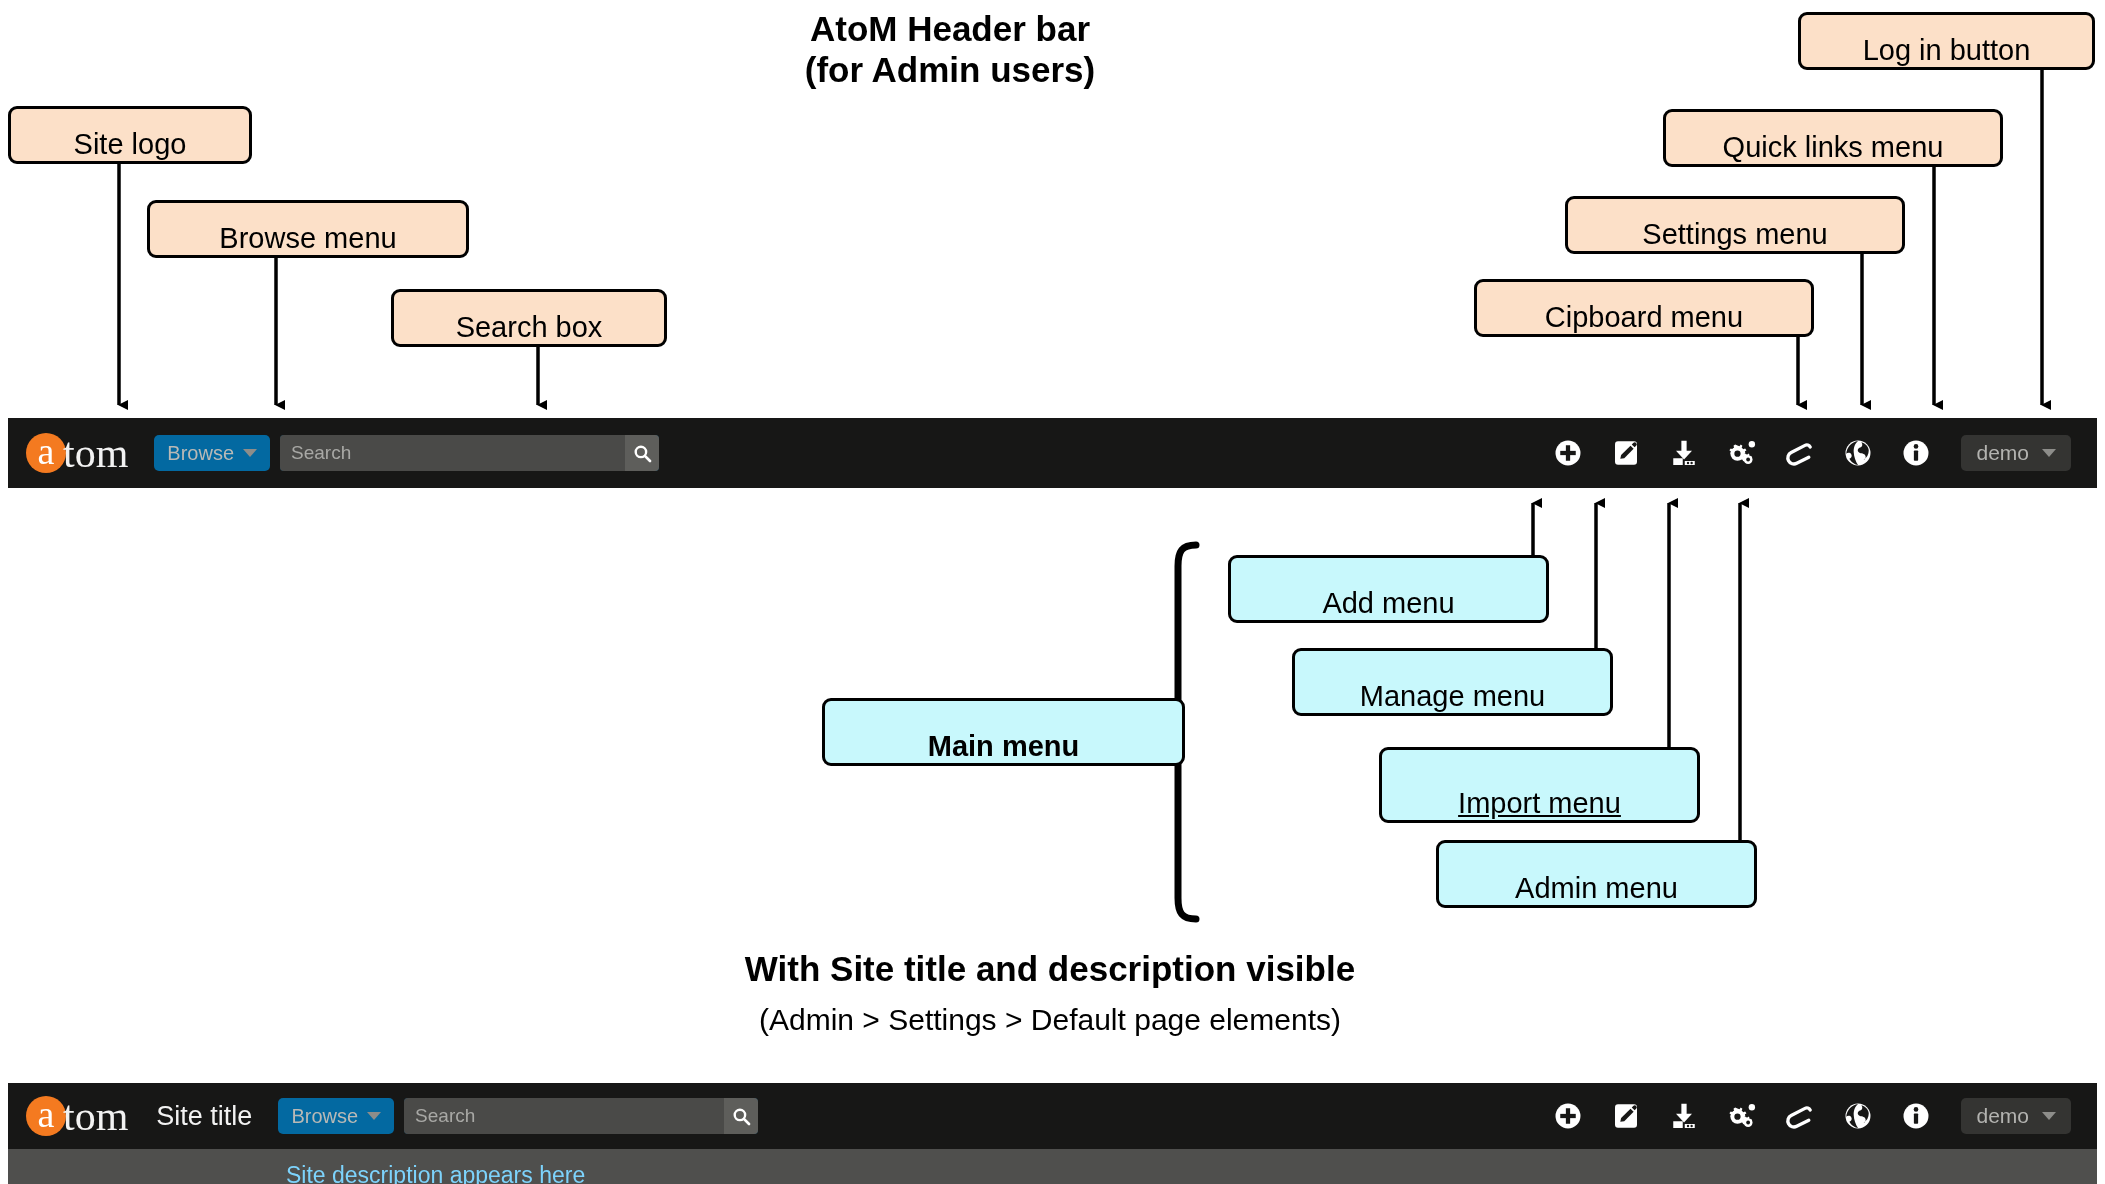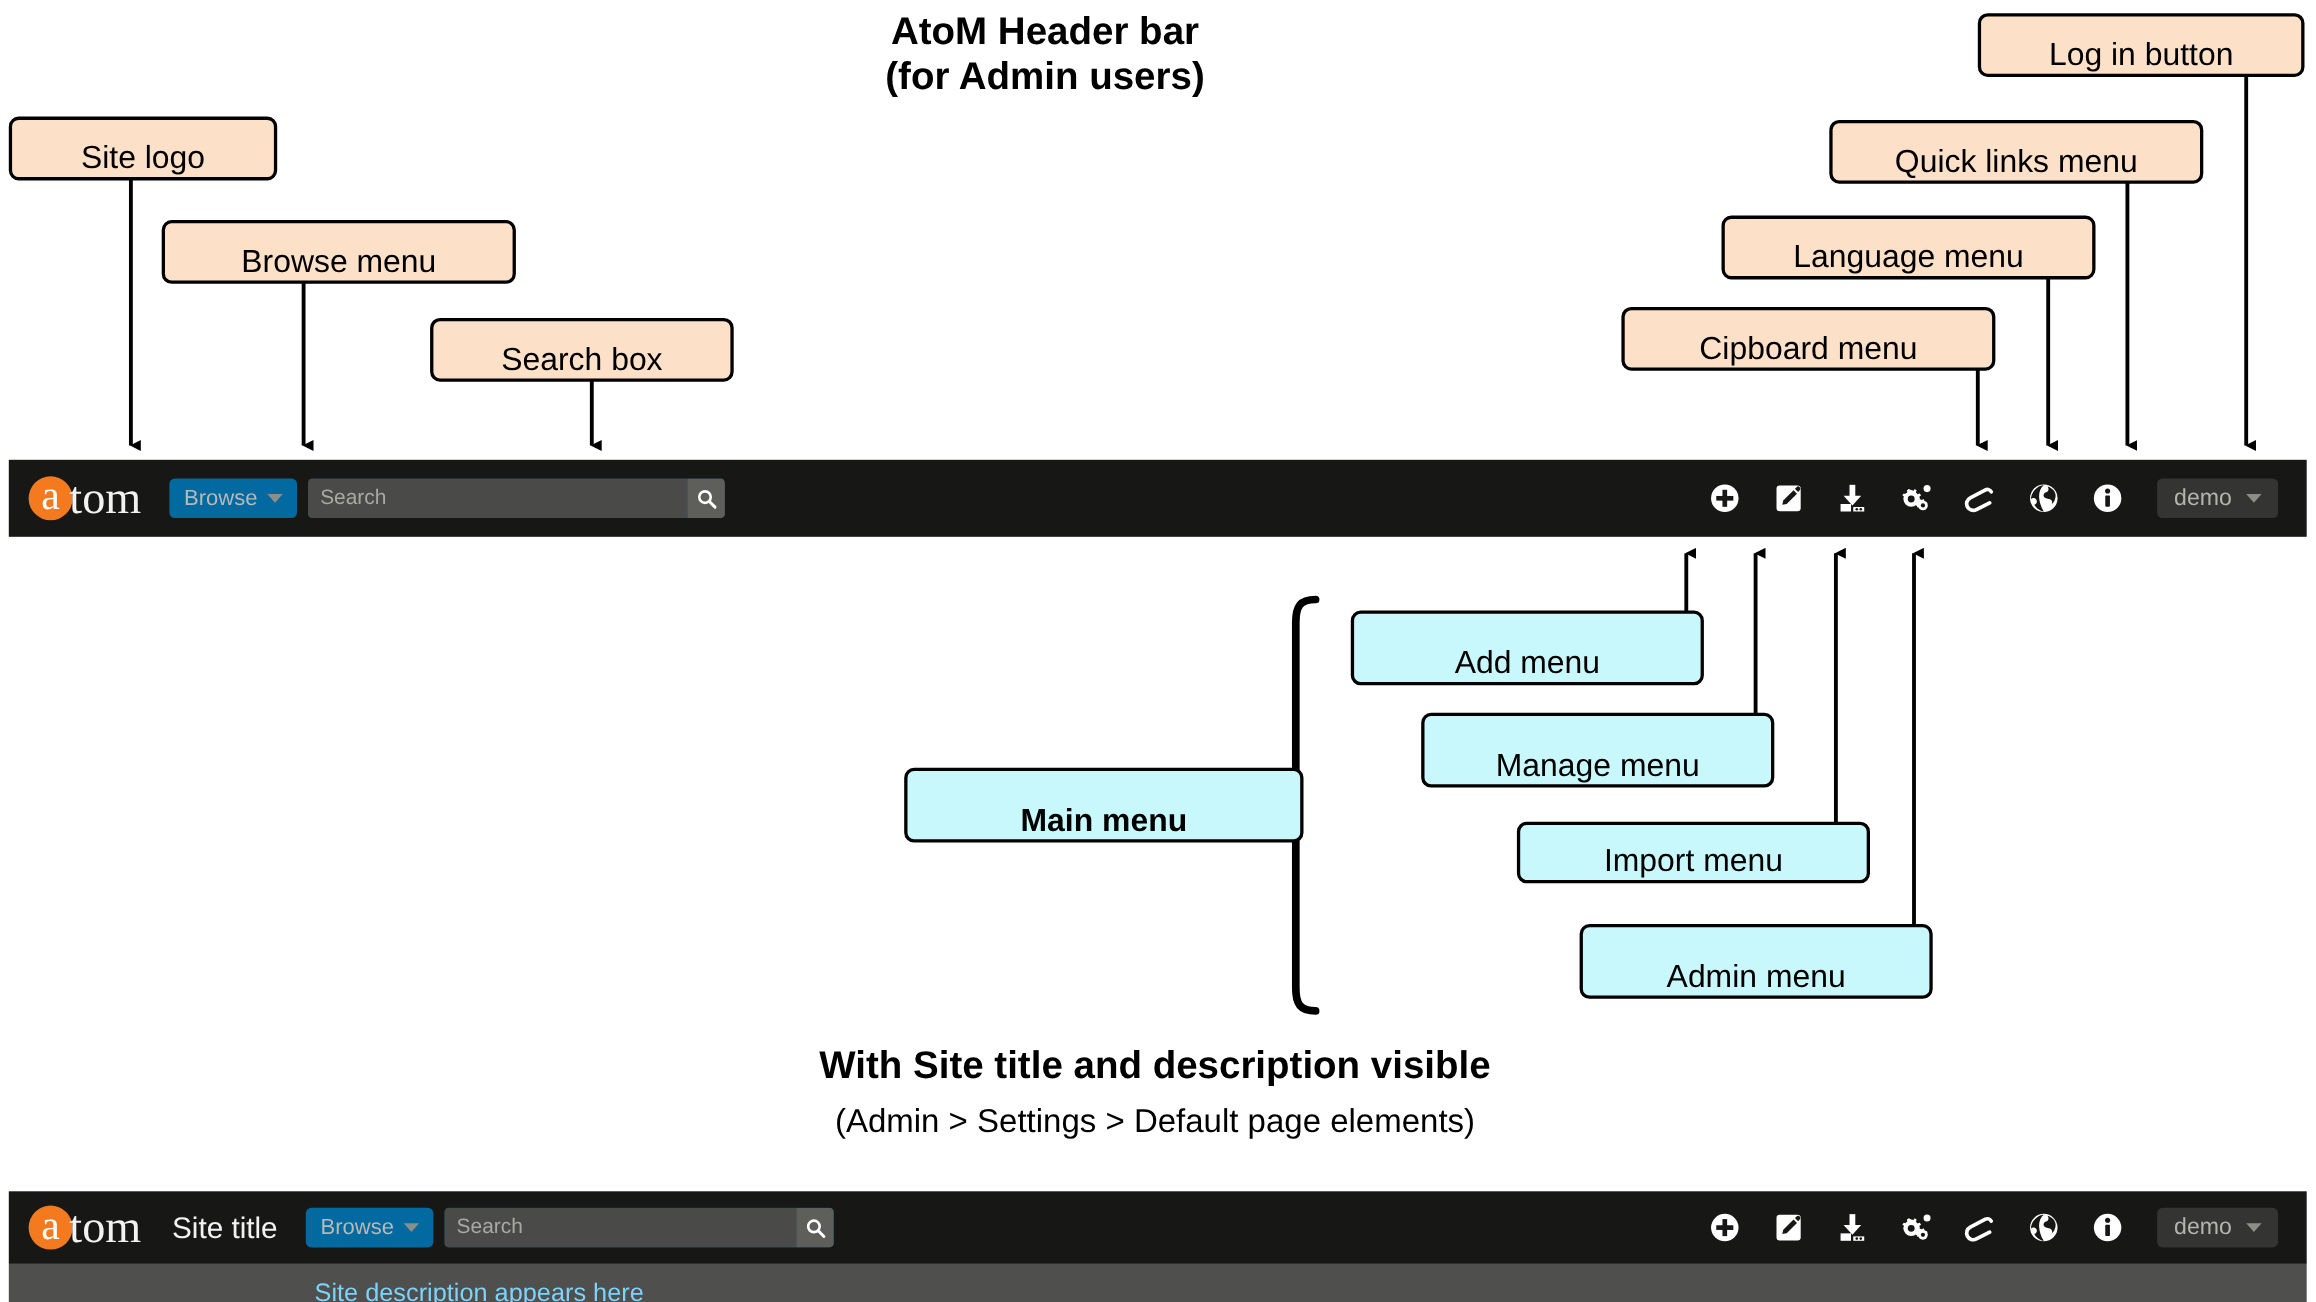--- a/index.html
+++ b/index.html
@@ -158,21 +158,21 @@
 
 <div class="callout peach" style="left:391px; top:289px; width:276px; height:58px;">
   <span>Search box</span>
 </div>
 
 <div class="callout peach" style="left:1474px; top:279px; width:340px; height:58px;">
   <span>Cipboard menu</span>
 </div>
 
 <div class="callout peach" style="left:1565px; top:196px; width:340px; height:58px;">
-  <span>Language menu</span>
+  <span>Settings menu</span>
 </div>
 
 <div class="callout peach" style="left:1663px; top:109px; width:340px; height:58px;">
   <span>Quick links menu</span>
 </div>
 
 <div class="callout peach" style="left:1798px; top:12px; width:297px; height:58px;">
   <span>Log in button</span>
 </div>
 
@@ -181,21 +181,21 @@
 </div>
 
 <div class="callout cyan" style="left:1228px; top:555px; width:321px; height:68px;">
   <span>Add menu</span>
 </div>
 
 <div class="callout cyan" style="left:1292px; top:648px; width:321px; height:68px;">
   <span>Manage menu</span>
 </div>
 
-<div class="callout cyan" style="left:1379px; top:747px; width:321px; height:56px;">
+<div class="callout cyan" style="left:1379px; top:747px; width:321px; height:76px;text-decoration:underline;">
   <span>Import menu</span>
 </div>
 
 <div class="callout cyan" style="left:1436px; top:840px; width:321px; height:68px;">
   <span>Admin menu</span>
 </div>
 
 <div class="atom-bar" id="bar-top">
 
   <a class="atom-logo">

